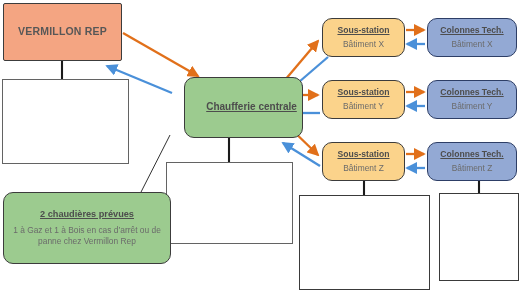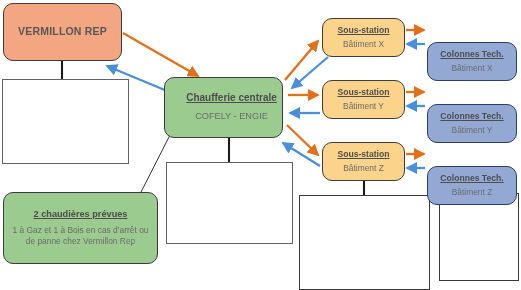--- a/index.html
+++ b/index.html
@@ -45,50 +45,50 @@
     line-height: 1.3;
   }
   
   #node-vermillon {
     left: 3px;
     top: 3px;
     width: 119px;
     height: 58px;
     background: #f4a582;
     border: 1.4px solid #3c3c3c;
-    border-radius: 10px;
+    border-radius: 2px;
   }
   #node-vermillon .title {
     font-size: 10.5px;
     text-decoration: none;
     color: #575757;
     letter-spacing: 0.2px;
   }
   #node-vermillon .subtitle {
     font-size: 8.8px;
     margin-top: 7px;
     color: #6e6e6e;
   }
   
   #node-chaufferie {
-    left: 164px;
+    left: 184px;
     top: 77px;
     width: 119px;
     height: 61px;
     background: #9ccb8f;
     border: 1.4px solid #3c3c3c;
     padding-left: 16px;
   }
   #node-chaufferie .title { font-size: 10px; }
   #node-chaufferie .subtitle { font-size: 9.2px; margin-top: 7px; }
   
   #node-chaudieres {
     left: 3px;
     top: 192px;
-    width: 155px;
+    width: 168px;
     height: 72px;
     background: #9ccb8f;
     border: 1.2px solid #3c3c3c;
     padding: 4px 5px;
   }
   #node-chaudieres .title { font-size: 9.2px; }
   #node-chaudieres .subtitle { font-size: 8.4px; margin-top: 4px; }
   
   .node-sousstation {
     width: 83px;
@@ -102,21 +102,20 @@
   #node-ss-x { top: 18px; }
   #node-ss-y { top: 80px; }
   #node-ss-z { top: 142px; }
   
   .node-colonnes {
     width: 90px;
     height: 39px;
     background: #93a9d4;
     border: 1.3px solid #2d3e66;
     left: 427px;
-    margin-top: 24px;
   }
   .node-colonnes .title { font-size: 8.6px; }
   .node-colonnes .subtitle { font-size: 8.4px; margin-top: 3px; }
   #node-ct-x { top: 18px; }
   #node-ct-y { top: 80px; }
   #node-ct-z { top: 142px; }
   
   .placeholder-box {
     position: absolute;
     box-sizing: border-box;
@@ -178,21 +177,20 @@
     <line x1="406" y1="154" x2="424" y2="154" stroke="#e1701a" stroke-width="2.3" marker-end="url(#ah-orange)"></line>
     <line x1="425" y1="168" x2="407" y2="168" stroke="#4a90d9" stroke-width="2.3" marker-end="url(#ah-blue)"></line>
   </svg>
 
   <div class="node" id="node-vermillon">
     <div class="title">VERMILLON REP</div>
   </div>
 
   <div class="node" id="node-chaufferie">
     <div class="title">Chaufferie centrale</div>
-    <div class="subtitle">COFELY - ENGIE</div>
   </div>
 
   <div class="node" id="node-chaudieres">
     <div class="title">2 chaudières  prévues</div>
     <div class="subtitle">1 à Gaz et 1 à Bois en cas d’arrêt ou de panne chez Vermillon Rep</div>
   </div>
 
   <div class="node node-sousstation" id="node-ss-x">
     <div class="title">Sous-station</div>
     <div class="subtitle">Bâtiment X</div>

